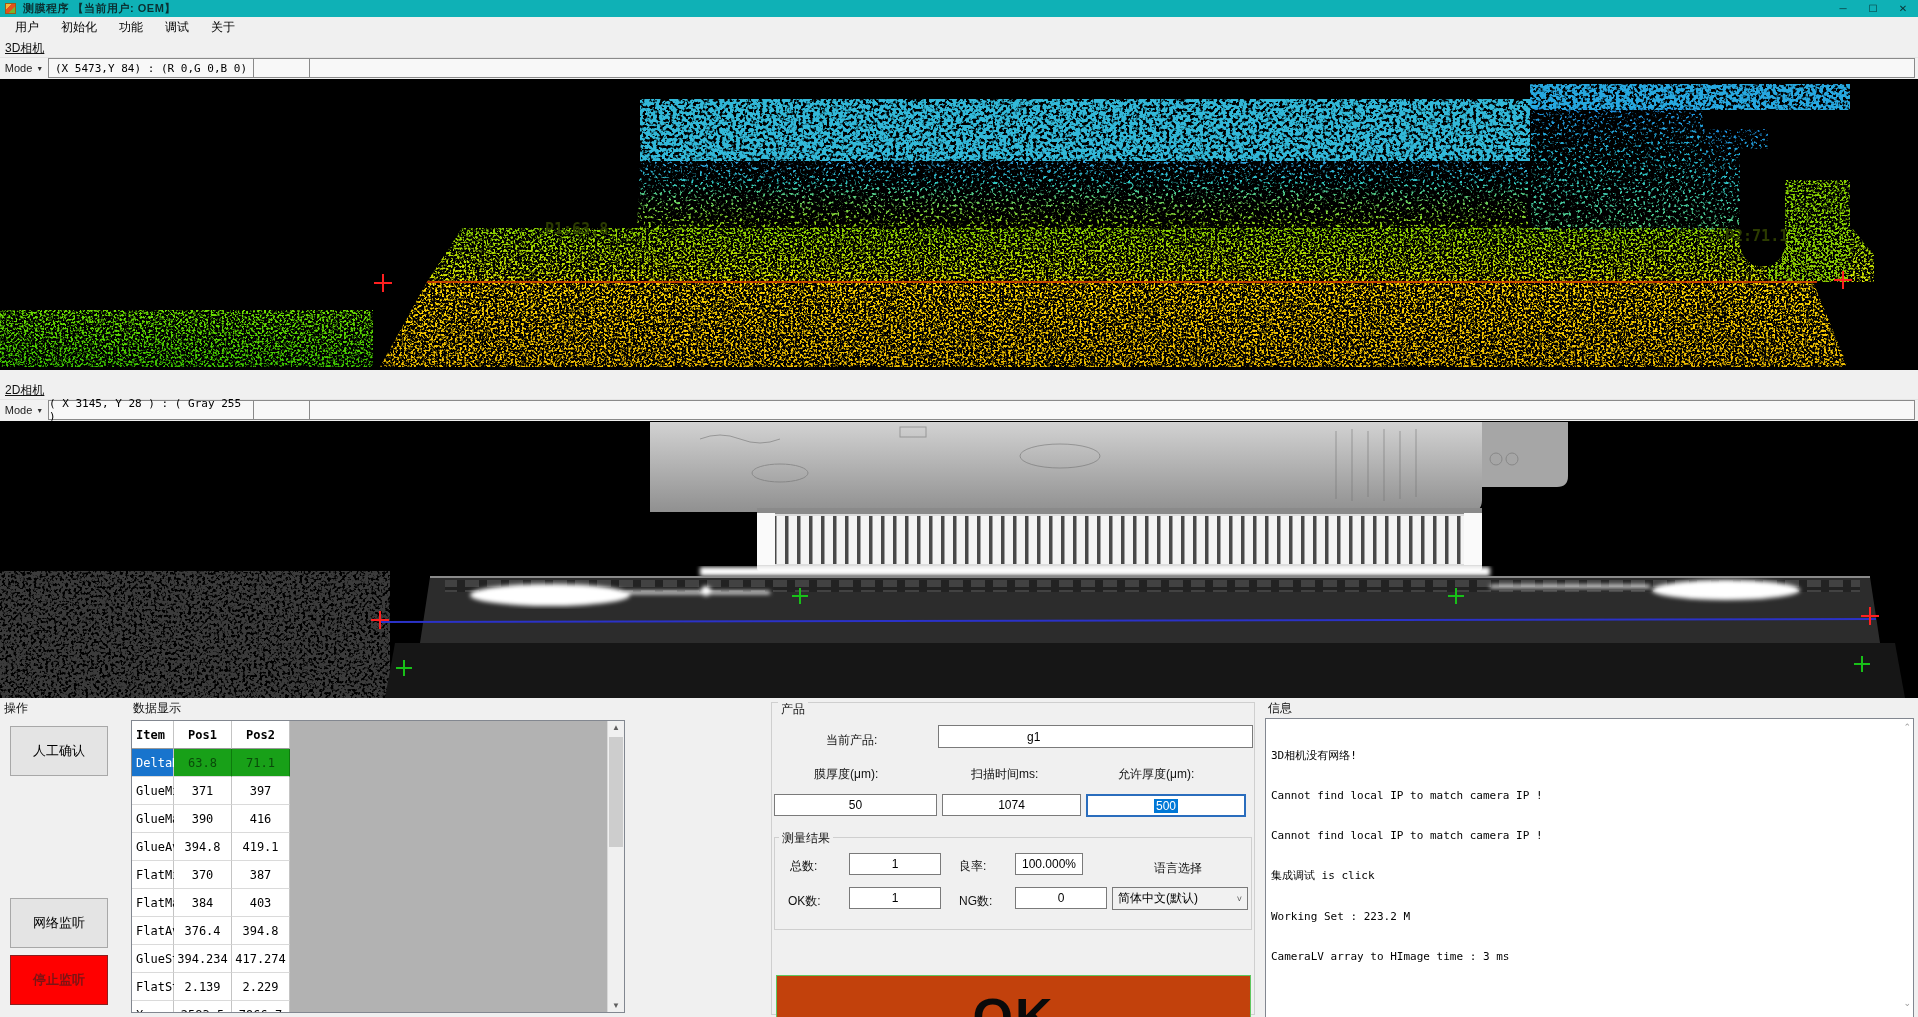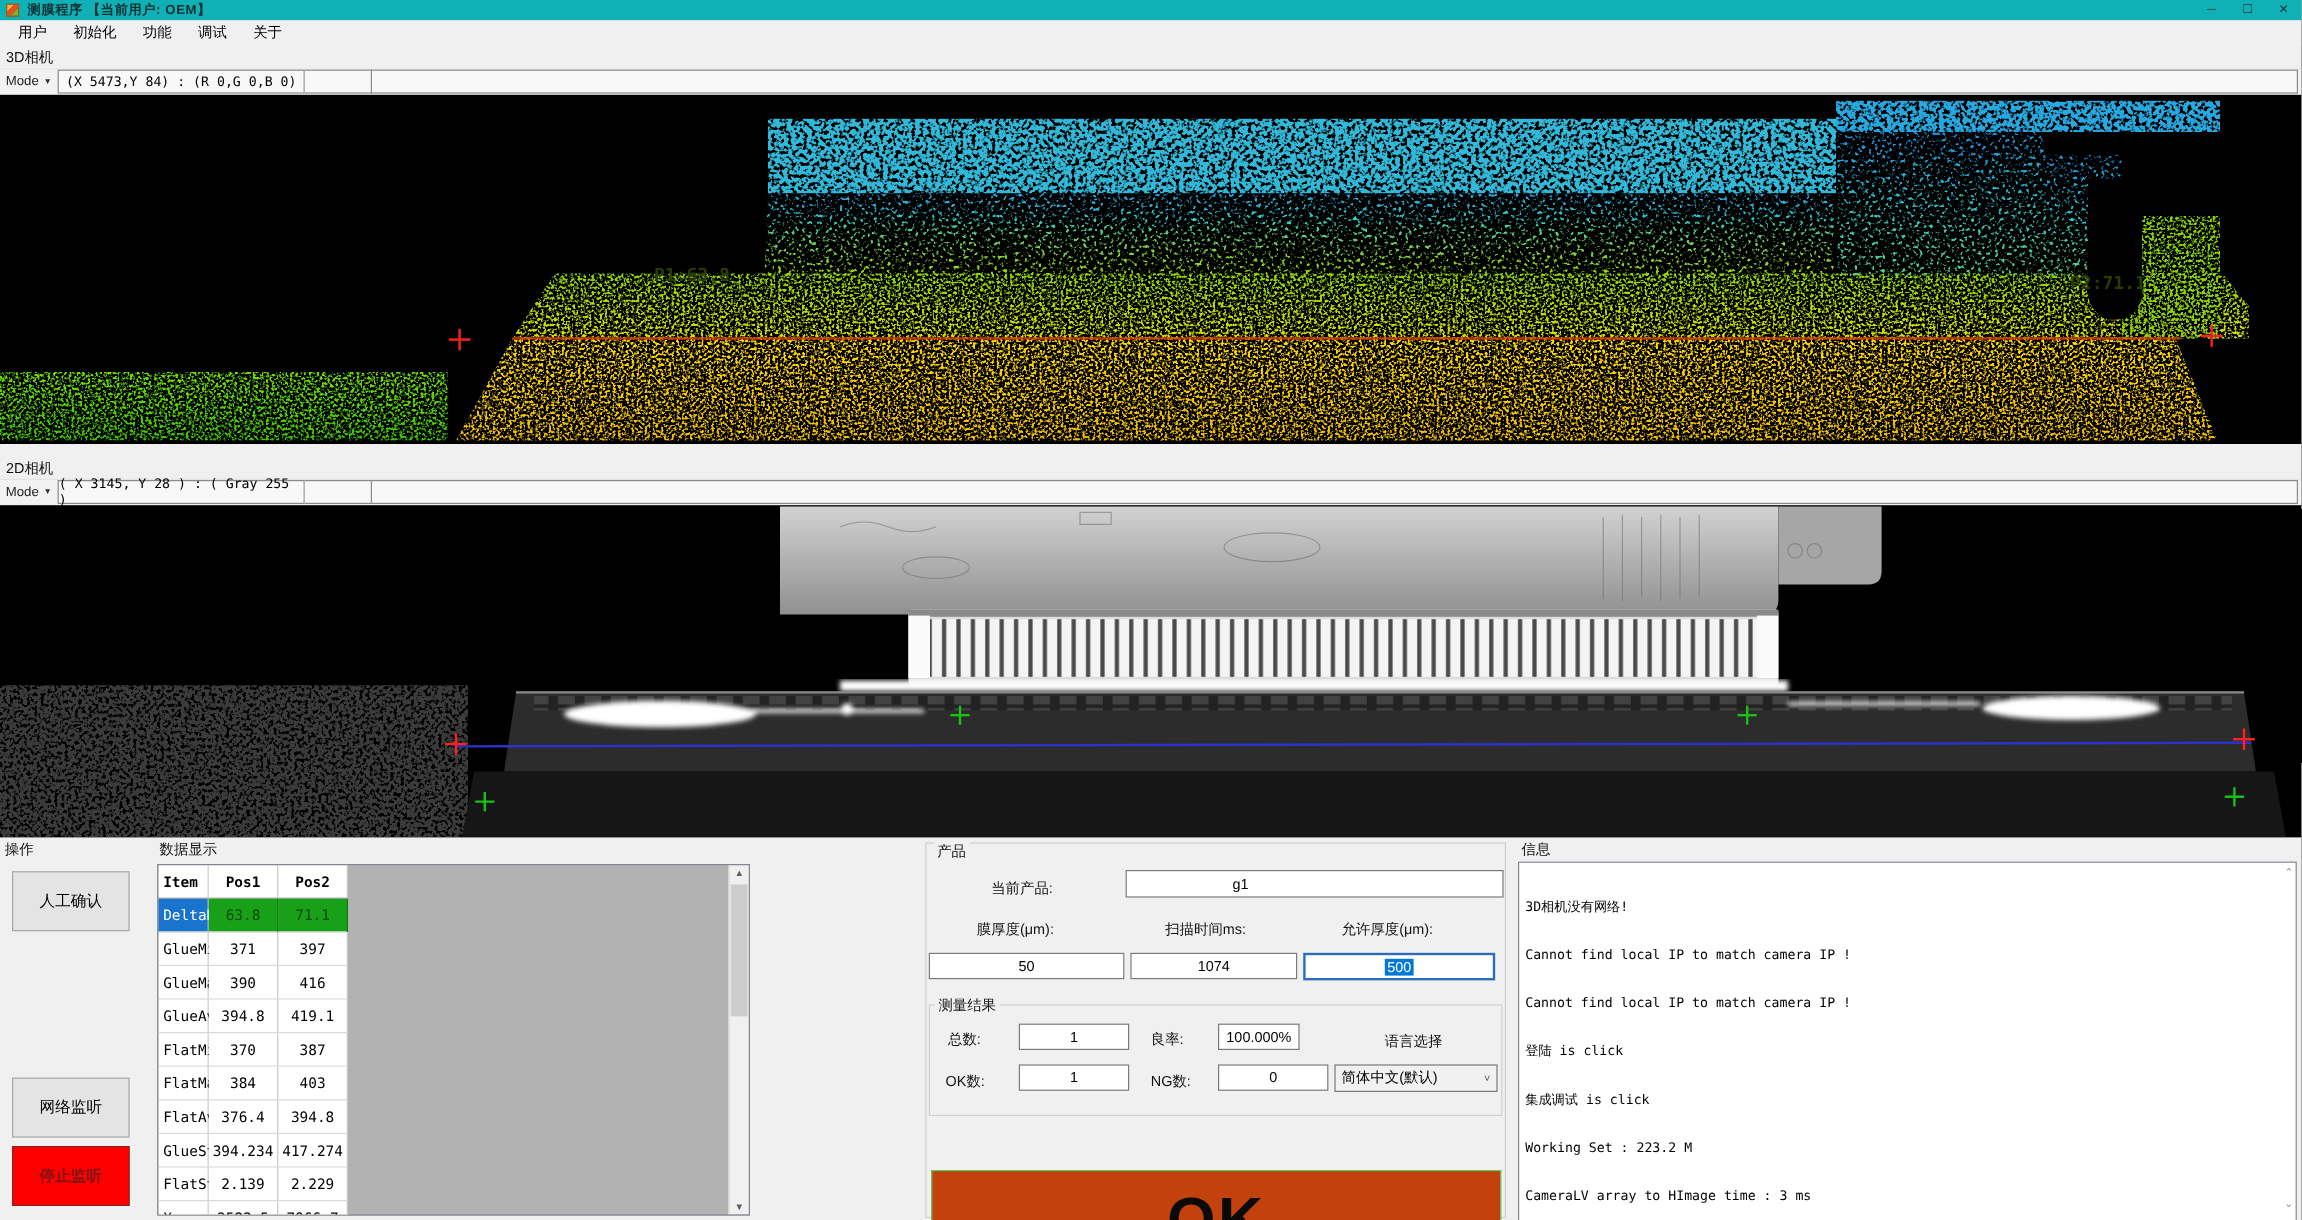--- a/index.html
+++ b/index.html
@@ -15,21 +15,21 @@
     background:linear-gradient(135deg,#f6b73c 0 30%,#e3511e 30% 65%,#7db32a 65% 100%);
     border:1px solid #9c5a17; }
   .title-text { font-size:11px; font-weight:bold; color:#0b3032; letter-spacing:0.5px; }
   .win-controls { margin-left:auto; display:flex; height:17px; }
   .win-btn { width:30px; text-align:center; font-size:10px; line-height:17px; color:#0b3032; cursor:default; }
   
   .menubar { position:absolute; top:17px; left:0; width:1918px; height:21px;
     background:#f0f0f0; display:flex; align-items:center; padding-left:4px; }
   .menu-item { font-size:12px; padding:2px 11px; }
   
-  .section-label { position:absolute; left:5px; font-size:12px; color:#111; }
+  .section-label { position:absolute; left:5px; font-size:12px; color:#111;text-decoration:underline; }
   
   .modebar { position:absolute; left:0; width:1918px; height:21px; background:#f2f2f2;
     display:flex; align-items:stretch; border-top:1px solid #e4e4e4; }
   .mode-btn { width:48px; display:flex; align-items:center; justify-content:center; gap:4px;
     font-size:11px; color:#222;text-align:center; }
   .mode-caret { font-size:7px; color:#333; }
   .mode-status { width:206px; border:1px solid #8a8a8a; background:#f8f8f8;
     font:11px "DejaVu Sans Mono",monospace; display:flex; align-items:center; justify-content:center; }
   .mode-cell-s { width:56px; border:1px solid #8a8a8a; border-left:none; background:#f8f8f8; }
   .mode-cell-l { flex:1; border:1px solid #8a8a8a; border-left:none; background:#f8f8f8; margin-right:3px; }
@@ -394,21 +394,20 @@
 
       <div class="okpanel" style="left:4px; top:228px; width:475px; height:83px;">OK</div>
     </div>
 
     <div style="position:absolute; left:1262px; top:2px; width:655px; height:315px;">
       <div class="panel-label" style="left:6px; top:0;">信息</div>
       <div class="log">
         <div>3D相机没有网络!</div>
         <div>Cannot find local IP to match camera IP !</div>
         <div>Cannot find local IP to match camera IP !</div>
-        <div>登陆 is click</div>
         <div>集成调试 is click</div>
         <div>Working Set : 223.2 M</div>
         <div>CameraLV array to HImage time : 3 ms</div>
         
         
         
         
         
         
         

